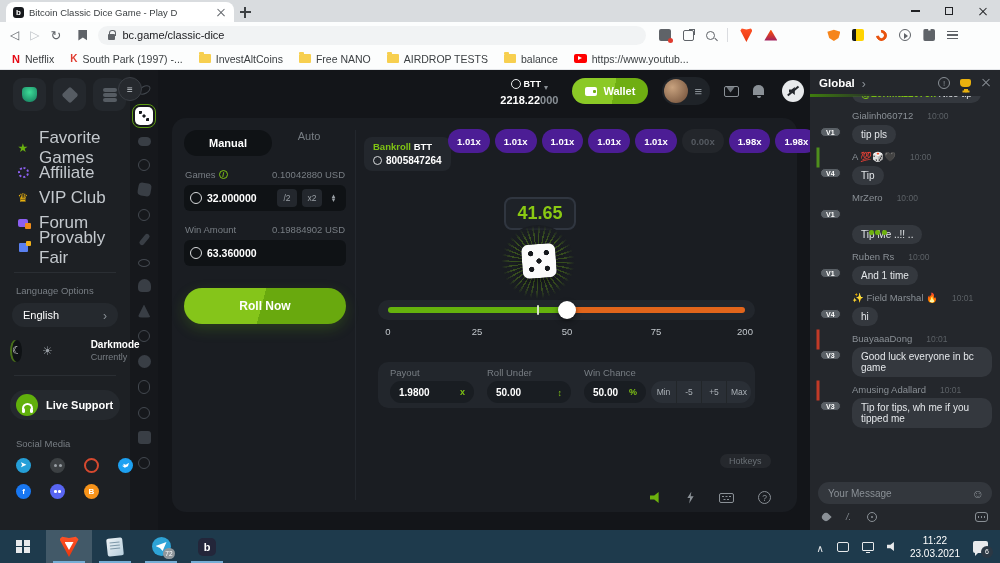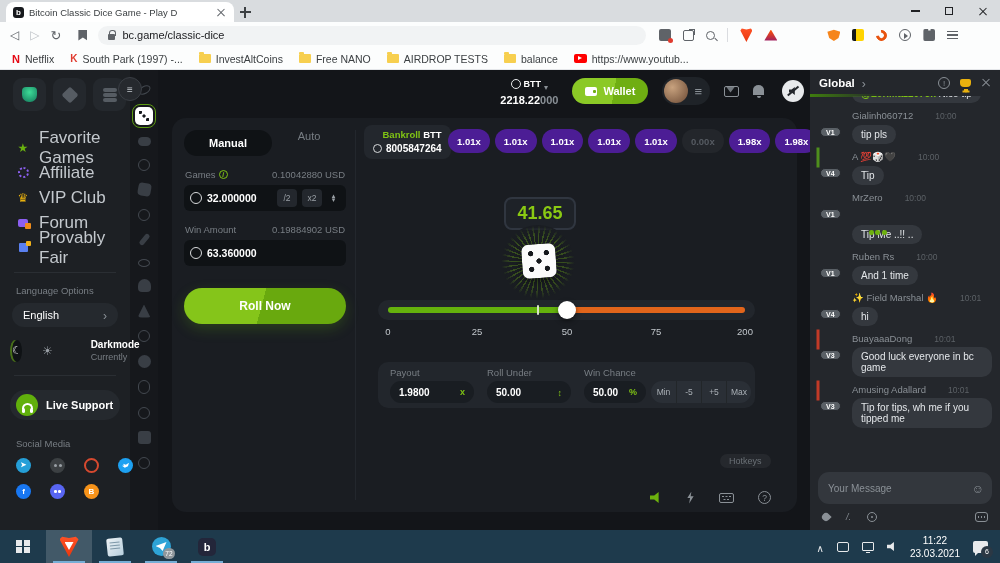--- a/index.html
+++ b/index.html
@@ -182,21 +182,21 @@
   .inp-val{flex:1;font-size:10.5px;font-weight:bold;color:#fff;}
   .seg{width:20px;height:18px;background:#23272d;border-radius:4px;color:#9aa0a6;font-size:8.5px;
        display:flex;align-items:center;justify-content:center;}
   .stepper{width:13px;display:flex;flex-direction:column;align-items:center;line-height:.6;}
   .stepper i{font-style:normal;color:#9aa0a6;font-size:7px;}
   .roll-btn{margin-top:22px;height:36px;border-radius:18px;display:flex;align-items:center;justify-content:center;
        background:linear-gradient(105deg,#85c51a 0 48%,#69a90e 48%);box-shadow:0 5px 14px rgba(100,180,20,.22);
        font-size:12px;font-weight:bold;color:#fff;}
   .vdivider{position:absolute;left:183px;top:12px;bottom:12px;width:1px;background:#23272d;}
 
-  .bankroll{position:absolute;left:192px;top:7px;padding:4px 9px;background:#23272d;border-radius:8px;text-align:right;line-height:1.35;}
+  .bankroll{position:absolute;left:192px;top:19px;padding:4px 9px;background:#23272d;border-radius:8px;text-align:left;line-height:1.35;}
   .bk-l1{font-size:9.5px;font-weight:bold;}
   .bk-green{color:#7fc314;} .bk-white{color:#fff;}
   .bk-l2{font-size:10px;font-weight:bold;color:#fff;display:flex;align-items:center;gap:4px;justify-content:center;}
   .coin-xs{width:9px;height:9px;border-radius:50%;border:1.4px solid #d8dadc;flex:none;}
 
   .multis{position:absolute;left:276px;top:11px;display:flex;gap:5px;}
   .mult{height:24px;padding:0 9px;border-radius:12px;background:#4c1d95;color:#fff;font-size:9.5px;font-weight:bold;
        display:flex;align-items:center;}
   .mult.dim{background:#23262b;color:#565b62;}
 
@@ -267,38 +267,38 @@
   .messages{flex:1;overflow:hidden;padding:2px 8px 0;}
   .msg{display:flex;gap:6px;margin-bottom:5px;}
   .msg.clip{margin-top:-15px;}
   .av-col{width:28px;flex:none;position:relative;}
   .avatar{width:25px;height:25px;border-radius:50%;}
   .badge{position:absolute;left:2px;top:19px;background:#5a6066;color:#fff;font-size:7px;font-weight:bold;
        padding:0.5px 5px;border-radius:5px;border:1.5px solid #24272c;}
   .dots{width:3px;height:3px;border-radius:50%;background:#c7ccd1;margin:9px 0 0 2px;
        box-shadow:5px 0 0 #53585e,10px 0 0 #53585e,15px 0 0 #53585e,20px 0 0 #53585e;}
   .msg-body{flex:1;min-width:0;}
-  .msg-head{display:flex;align-items:baseline;gap:22px;margin:2px 0 3px;}
+  .msg-head{display:flex;align-items:baseline;gap:14px;margin:2px 0 3px;}
   .msg-user{font-size:9.5px;color:#8a9096;white-space:nowrap;overflow:hidden;max-width:110px;}
   .msg-time{font-size:8.5px;color:#5c6166;}
   .bubble{display:inline-block;background:#34383e;border-radius:10px;padding:4px 9px;font-size:10px;color:#e4e7ea;max-width:150px;}
   .mention{color:#7fc314;font-weight:bold;}
   .sticker{width:50px;height:50px;background:#1f2227;border-radius:10px;margin-bottom:4px;position:relative;}
   .sticker::after{content:"";position:absolute;left:17px;top:24px;width:4.5px;height:4.5px;border-radius:50%;background:#6db10e;
        box-shadow:6px 0 0 #6db10e,13px 0 0 #6db10e;}
   .av0{background:radial-gradient(circle at 40% 35%,#8fa583,#39453c);}
   .av1{background:radial-gradient(circle at 40% 35%,#b98ca0,#4d3e46);}
   .av2{background:radial-gradient(circle at 40% 35%,#e2b822,#b5321f);box-shadow:0 0 0 1.5px #4f8f1d;}
   .av3{background:radial-gradient(circle at 40% 35%,#9a87bb,#3a3347);}
   .av4{background:radial-gradient(circle at 40% 35%,#e2653a,#4f7d2a);}
   .av5{background:radial-gradient(circle at 40% 35%,#cbb8a8,#5c5148);}
   .av6{background:radial-gradient(circle at 40% 35%,#f0703d,#8a2d1d);box-shadow:0 0 0 1.5px #c23a27;}
   .av7{background:radial-gradient(circle at 40% 35%,#f08c3d,#a03320);box-shadow:0 0 0 1.5px #c23a27;}
 
-  .chat-input-row{margin:3px 8px 0;height:32px;background:#33373d;border-radius:11px;display:flex;align-items:center;
+  .chat-input-row{margin:3px 8px 0;height:22px;background:#33373d;border-radius:11px;display:flex;align-items:center;
        padding:0 8px;gap:6px;flex:none;}
   .chat-input{flex:1;background:transparent;border:none;outline:none;font-size:10px;color:#c3c8cd;
        font-family:"Liberation Sans",sans-serif;min-width:0;}
   .chat-input::placeholder{color:#8a9096;}
   .ic-smile::before{content:"☺";color:#8a9096;font-size:12px;}
   .chat-foot{height:26px;display:flex;align-items:center;gap:16px;padding:0 12px;flex:none;}
   .ic-drop{width:8px;height:8px;background:#8a9096;border-radius:50% 0 50% 50%;transform:rotate(45deg);}
   .ic-slashdot{color:#8a9096;font-size:9px;font-style:italic;}
   .ic-coin-o{width:10px;height:10px;border-radius:50%;border:1.5px solid #8a9096;position:relative;}
   .ic-coin-o::after{content:"";position:absolute;left:2.5px;top:2.5px;width:2.5px;height:2.5px;border-radius:50%;background:#8a9096;}

